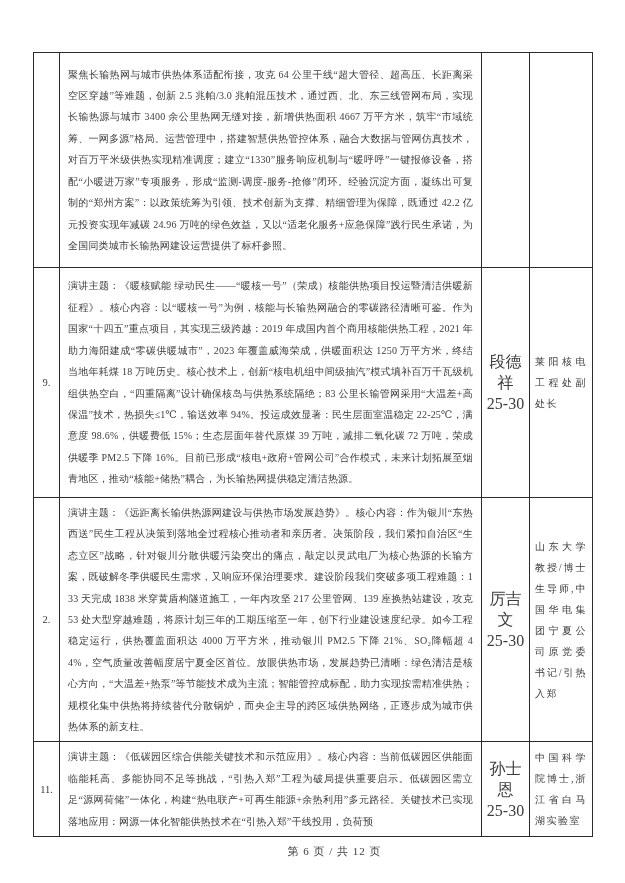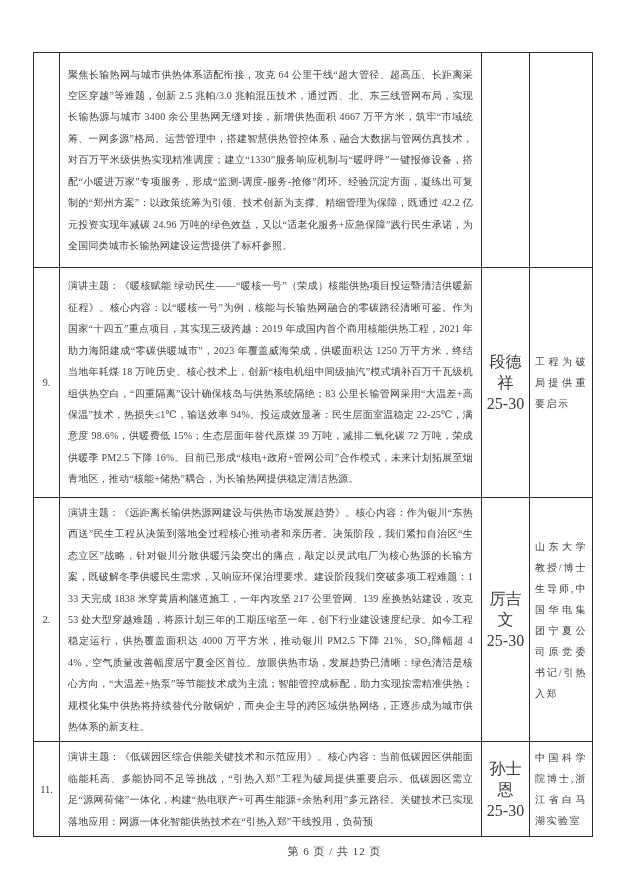--- a/index.html
+++ b/index.html
@@ -98,21 +98,21 @@
         </td>
         <td class="title"></td>
       </tr>
       <tr class="r2">
         <td class="num">9.</td>
         <td class="body">演讲主题：《暖核赋能 绿动民生——“暖核一号”（荣成）核能供热项目投运暨清洁供暖新征程》。核心内容：以“暖核一号”为例，核能与长输热网融合的零碳路径清晰可鉴。作为国家“十四五”重点项目，其实现三级跨越：2019 年成国内首个商用核能供热工程，2021 年助力海阳建成“零碳供暖城市”，2023 年覆盖威海荣成，供暖面积达 1250 万平方米，终结当地年耗煤 18 万吨历史。核心技术上，创新“核电机组中间级抽汽”模式填补百万千瓦级机组供热空白，“四重隔离”设计确保核岛与供热系统隔绝；83 公里长输管网采用“大温差+高保温”技术，热损失≤1℃，输送效率 94%。投运成效显著：民生层面室温稳定 22-25℃，满意度 98.6%，供暖费低 15%；生态层面年替代原煤 39 万吨，减排二氧化碳 72 万吨，荣成供暖季 PM2.5 下降 16%。目前已形成“核电+政府+管网公司”合作模式，未来计划拓展至烟青地区，推动“核能+储热”耦合，为长输热网提供稳定清洁热源。</td>
         <td class="spk">
           <div>段德祥</div>
           <div>25-30</div>
         </td>
-        <td class="title">工程为破局提供重要启示</td>
+        <td class="title">莱阳核电工程处副处长</td>
       </tr>
       <tr class="r3">
         <td class="num">2.</td>
         <td class="body">演讲主题：《远距离长输供热源网建设与供热市场发展趋势》。核心内容：作为银川“东热西送”民生工程从决策到落地全过程核心推动者和亲历者。决策阶段，我们紧扣自治区“生态立区”战略，针对银川分散供暖污染突出的痛点，敲定以灵武电厂为核心热源的长输方案，既破解冬季供暖民生需求，又响应环保治理要求。建设阶段我们突破多项工程难题：133 天完成 1838 米穿黄盾构隧道施工，一年内攻坚 217 公里管网、139 座换热站建设，攻克 53 处大型穿越难题，将原计划三年的工期压缩至一年，创下行业建设速度纪录。如今工程稳定运行，供热覆盖面积达 4000 万平方米，推动银川 PM2.5 下降 21%、SO₂降幅超 44%，空气质量改善幅度居宁夏全区首位。放眼供热市场，发展趋势已清晰：绿色清洁是核心方向，“大温差+热泵”等节能技术成为主流；智能管控成标配，助力实现按需精准供热；规模化集中供热将持续替代分散锅炉，而央企主导的跨区域供热网络，正逐步成为城市供热体系的新支柱。</td>
         <td class="spk">
           <div>厉吉文</div>
           <div>25-30</div>
         </td>
         <td class="title">山东大学教授/博士生导师,中国华电集团宁夏公司原党委书记/引热入郑</td>
       </tr>

